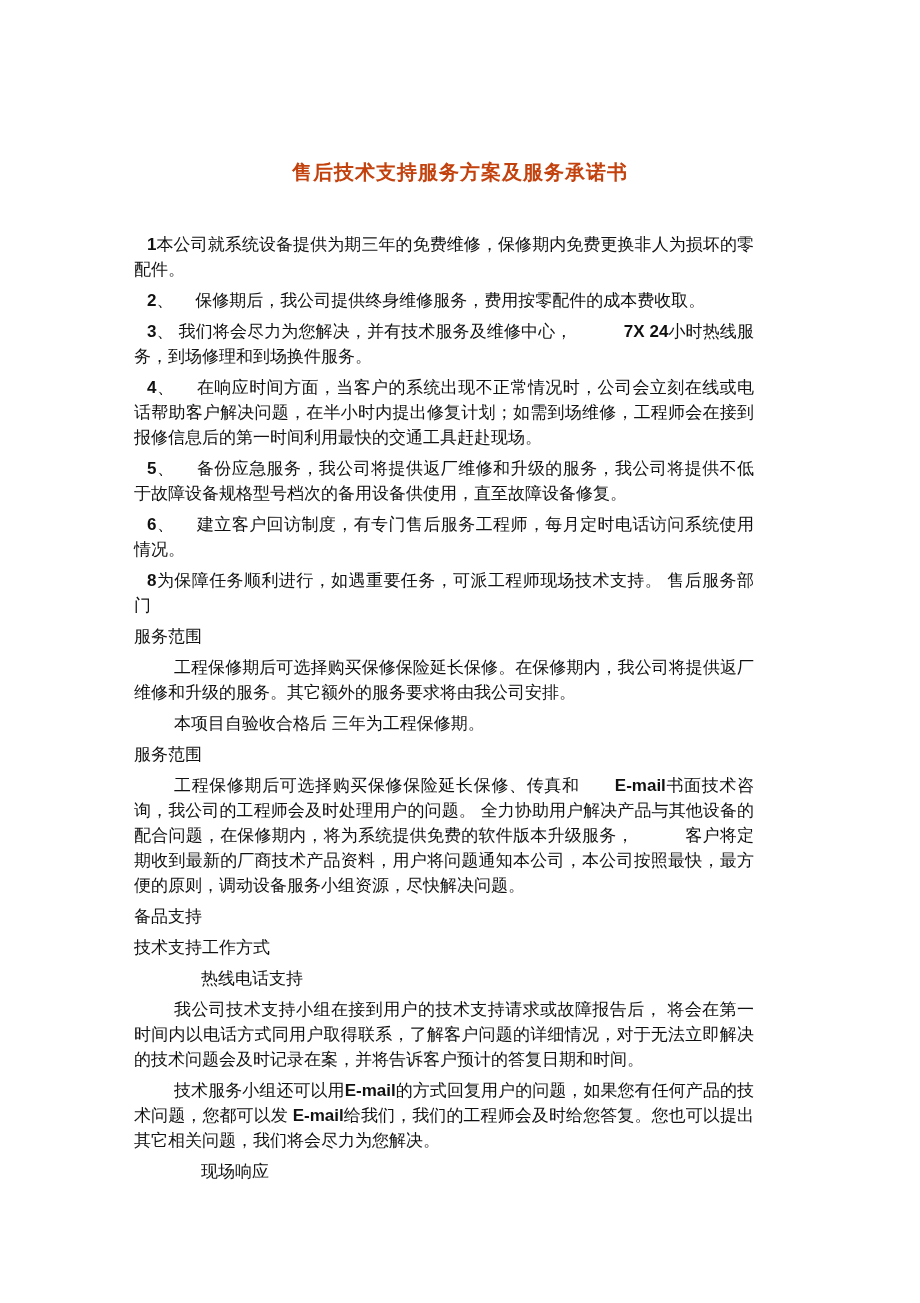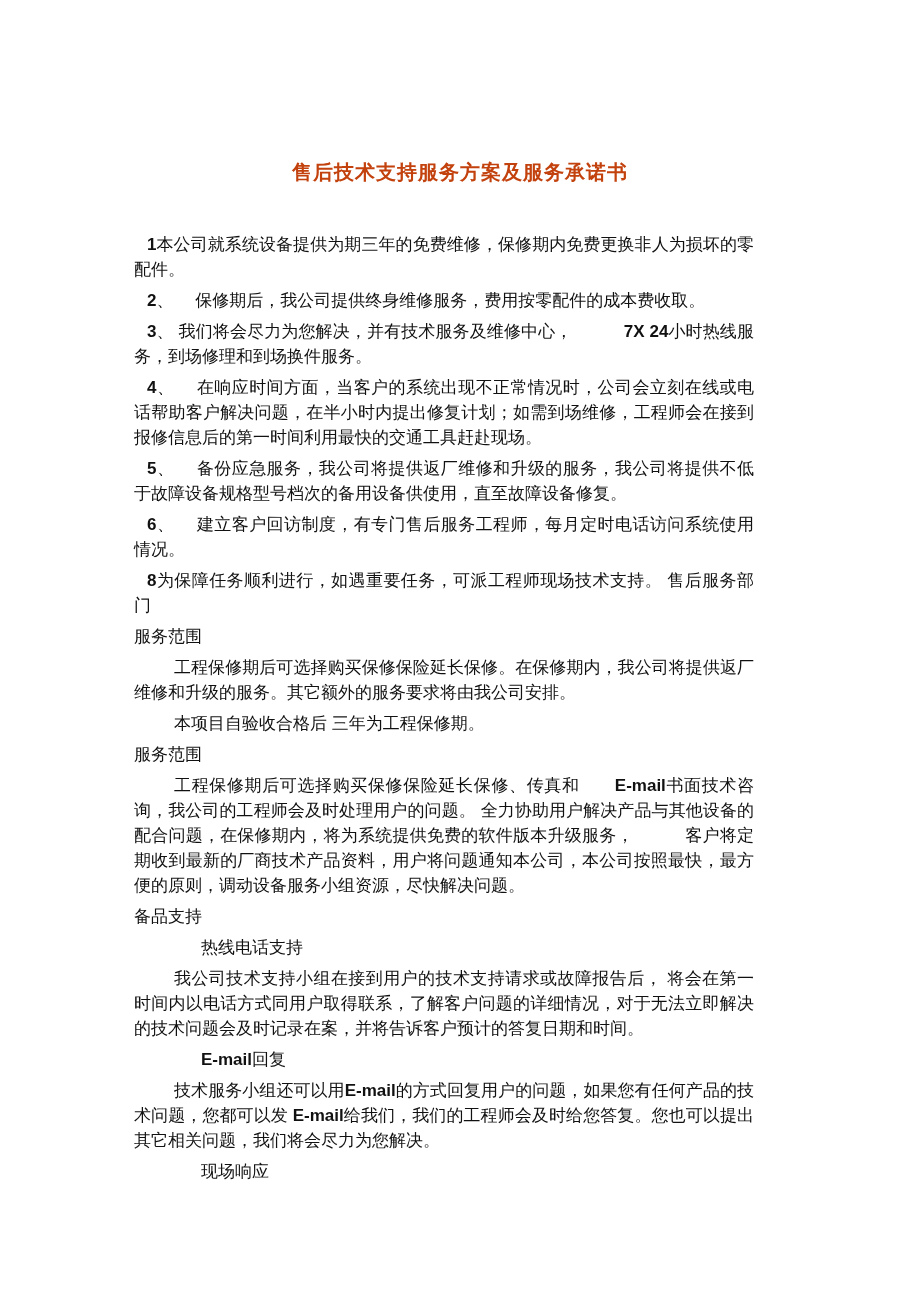--- a/index.html
+++ b/index.html
@@ -60,19 +60,19 @@
       <p class="p-item"><span class="seg-bold">4</span><span class="seg">、　 在响应时间方面，当客户的系统出现不正常情况时，公司会立刻在线或电话帮助客户解决问题，在半小时内提出修复计划；如需到场维修，工程师会在接到报修信息后的第一时间利用最快的交通工具赶赴现场。</span></p>
       <p class="p-item"><span class="seg-bold">5</span><span class="seg">、　 备份应急服务，我公司将提供返厂维修和升级的服务，我公司将提供不低于故障设备规格型号档次的备用设备供使用，直至故障设备修复。</span></p>
       <p class="p-item"><span class="seg-bold">6</span><span class="seg">、　 建立客户回访制度，有专门售后服务工程师，每月定时电话访问系统使用情况。</span></p>
       <p class="p-item"><span class="seg-bold">8</span><span class="seg">为保障任务顺利进行，如遇重要任务，可派工程师现场技术支持。 售后服务部门</span></p>
       <p class="p-heading"><span class="seg">服务范围</span></p>
       <p class="p-body"><span class="seg">工程保修期后可选择购买保修保险延长保修。在保修期内，我公司将提供返厂维修和升级的服务。其它额外的服务要求将由我公司安排。</span></p>
       <p class="p-body"><span class="seg">本项目自验收合格后 三年为工程保修期。</span></p>
       <p class="p-heading"><span class="seg">服务范围</span></p>
       <p class="p-body"><span class="seg">工程保修期后可选择购买保修保险延长保修、传真和　　</span><span class="seg-bold">E-mail</span><span class="seg">书面技术咨询，我公司的工程师会及时处理用户的问题。 全力协助用户解决产品与其他设备的配合问题，在保修期内，将为系统提供免费的软件版本升级服务，　　　客户将定期收到最新的厂商技术产品资料，用户将问题通知本公司，本公司按照最快，最方便的原则，调动设备服务小组资源，尽快解决问题。</span></p>
       <p class="p-heading"><span class="seg">备品支持</span></p>
+      <p class="p-heading"><span class="seg">技术支持工作方式</span></p>
       <p class="p-sub"><span class="seg">热线电话支持</span></p>
       <p class="p-body"><span class="seg">我公司技术支持小组在接到用户的技术支持请求或故障报告后， 将会在第一时间内以电话方式同用户取得联系，了解客户问题的详细情况，对于无法立即解决的技术问题会及时记录在案，并将告诉客户预计的答复日期和时间。</span></p>
-      <p class="p-sub"><span class="seg-bold">E-mail</span><span class="seg">回复</span></p>
       <p class="p-body"><span class="seg">技术服务小组还可以用</span><span class="seg-bold">E-mail</span><span class="seg">的方式回复用户的问题，如果您有任何产品的技术问题，您都可以发 </span><span class="seg-bold">E-mail</span><span class="seg">给我们，我们的工程师会及时给您答复。您也可以提出其它相关问题，我们将会尽力为您解决。</span></p>
       <p class="p-sub"><span class="seg">现场响应</span></p>
     </div>
 </div>
 
 </body></html>

